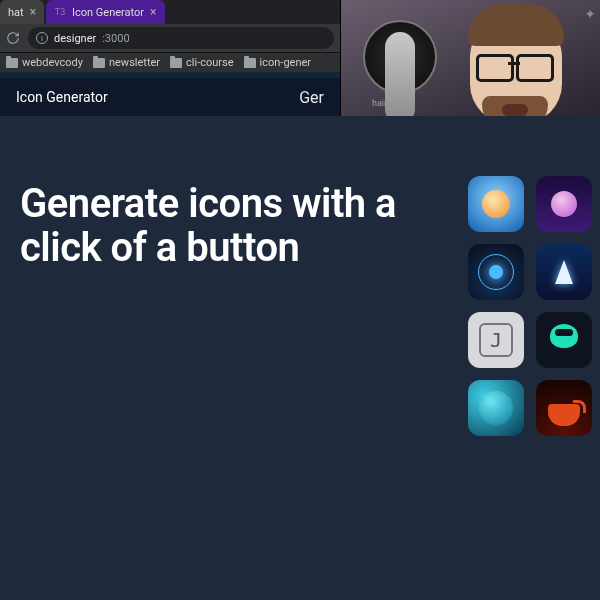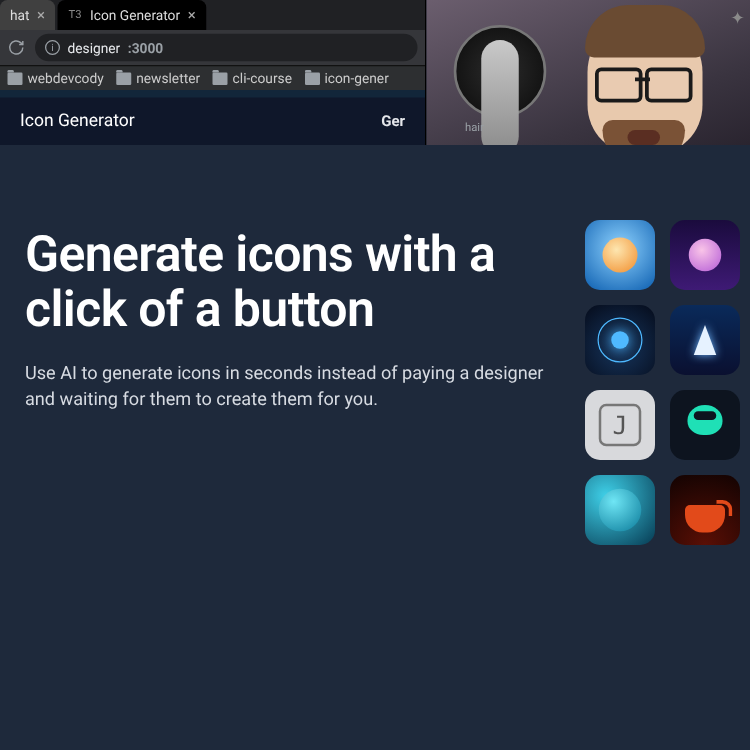--- a/index.html
+++ b/index.html
@@ -2,39 +2,39 @@
 <html><head>
 <meta charset="utf-8">
 <style>
   * { box-sizing: border-box; margin: 0; padding: 0; }
   html, body { width: 600px; height: 600px; overflow: hidden; font-family: -apple-system, BlinkMacSystemFont, "Segoe UI", Roboto, Arial, sans-serif; background:#000; }
   .root { width:600px; height:600px; position:relative; background:#12263a; }
 
   
   .chrome { position:absolute; top:0; left:0; width:340px; background:#202124; color:#ccc; font-size:11px; }
   .tabstrip { display:flex; height:24px; align-items:flex-end; background:#202124;}
-  .tab { height:24px; display:flex; align-items:center; padding:0 8px; background:#000000; border-top-left-radius:6px; border-top-right-radius:6px; margin-right:2px; gap:6px; max-width:130px;}
+  .tab { height:24px; display:flex; align-items:center; padding:0 8px; background:#4c1d95; border-top-left-radius:6px; border-top-right-radius:6px; margin-right:2px; gap:6px; max-width:130px;}
   .tab.inactive { background:#404040; }
   .tab-title { white-space:nowrap; overflow:hidden; text-overflow:ellipsis; font-size:11px; color:#ddd; flex:1;}
   .tab .close { color:#aaa; font-size:12px; line-height:1;}
   .tab-favicon{ width:12px;height:12px;display:flex;align-items:center;justify-content:center;font-size:9px;color:#888;}
   .addrbar { height:28px; background:#35363a; display:flex; align-items:center; padding:0 6px; gap:8px;}
   .navicon { color:#9aa0a6; width:14px; height:14px; display:flex; align-items:center; justify-content:center;}
   .url-pill { background:#202124; border-radius:14px; height:22px; flex:1; display:flex; align-items:center; padding:0 8px; gap:6px; color:#bbb; }
   .url-host{ color:#e8eaed; }
-  .url-port{ color:#9aa0a6;font-weight:bold;}
+  .url-port{ color:#9aa0a6;}
   .info-icon{ width:12px;height:12px;border:1px solid #9aa0a6;border-radius:50%;font-size:8px;color:#9aa0a6;display:flex;align-items:center;justify-content:center;}
   .bookbar { height:20px; background:#2d2f31; display:flex; align-items:center; padding:0 6px; gap:10px; border-top:1px solid #111;}
   .bm { display:flex; align-items:center; gap:4px; color:#ccc; font-size:11px; white-space:nowrap;}
   .bm .fld{ width:12px;height:10px;background:#9aa0a6; border-radius:1px; position:relative;}
   .bm .fld:before{content:"";position:absolute;top:-2px;left:0;width:5px;height:2px;background:#9aa0a6;border-radius:1px 1px 0 0;}
 
   
   .app-header{ position:absolute; top:78px; left:0; width:340px; background:#0f172a; height:38px; display:flex; align-items:center; justify-content:space-between; padding:0 16px; color:#fff; font-size:14px;}
-  .app-header .nav{ display:flex; gap:14px; font-size:12px; color:#e5e7eb;font-weight:bold;}
+  .app-header .nav{ display:flex; gap:14px; font-size:16px; color:#e5e7eb;}
   .hair{position:absolute; top:98px; left:332px; font-size:9px; color:#9aa0a6;margin-left:40px;}
 
   
   .hero { position:absolute; top:116px; left:0; width:600px; height:484px; background:#1e293b; color:#fff; padding:66px 0 0 20px;}
   .hero h1{ font-size:40px; font-weight:600; line-height:1.1; letter-spacing:-0.5px; max-width:440px;}
   .hero p{ margin-top:18px; font-size:14.5px; color:#d7dbe2; max-width:430px; line-height:1.45;}
   .cta{ margin-top:22px; display:inline-block; background:#60a5fa; color:#fff; font-size:13px; padding:9px 14px; border-radius:4px; border:none;}
 
   
   .icon-grid{ position:absolute; right:8px; top:176px; display:grid; grid-template-columns:56px 56px; grid-auto-rows:56px; gap:12px;}
@@ -140,21 +140,20 @@
   <div class="app-header">
     <span>Icon Generator</span>
     <div class="nav">
       <span>Ger</span>
     </div>
   </div>
   <span class="hair">hair</span>
 
   <div class="hero">
     <h1>Generate icons with a click of a button</h1>
-    <p>Use AI to generate icons in seconds instead of paying a designer and waiting for them to create them for you.</p>
   </div>
 
   <div class="icon-grid">
     <div class="ic ic1"></div>
     <div class="ic ic2"></div>
     <div class="ic ic3"></div>
     <div class="ic ic4"></div>
     <div class="ic ic5"></div>
     <div class="ic ic6"></div>
     <div class="ic ic7"></div>

